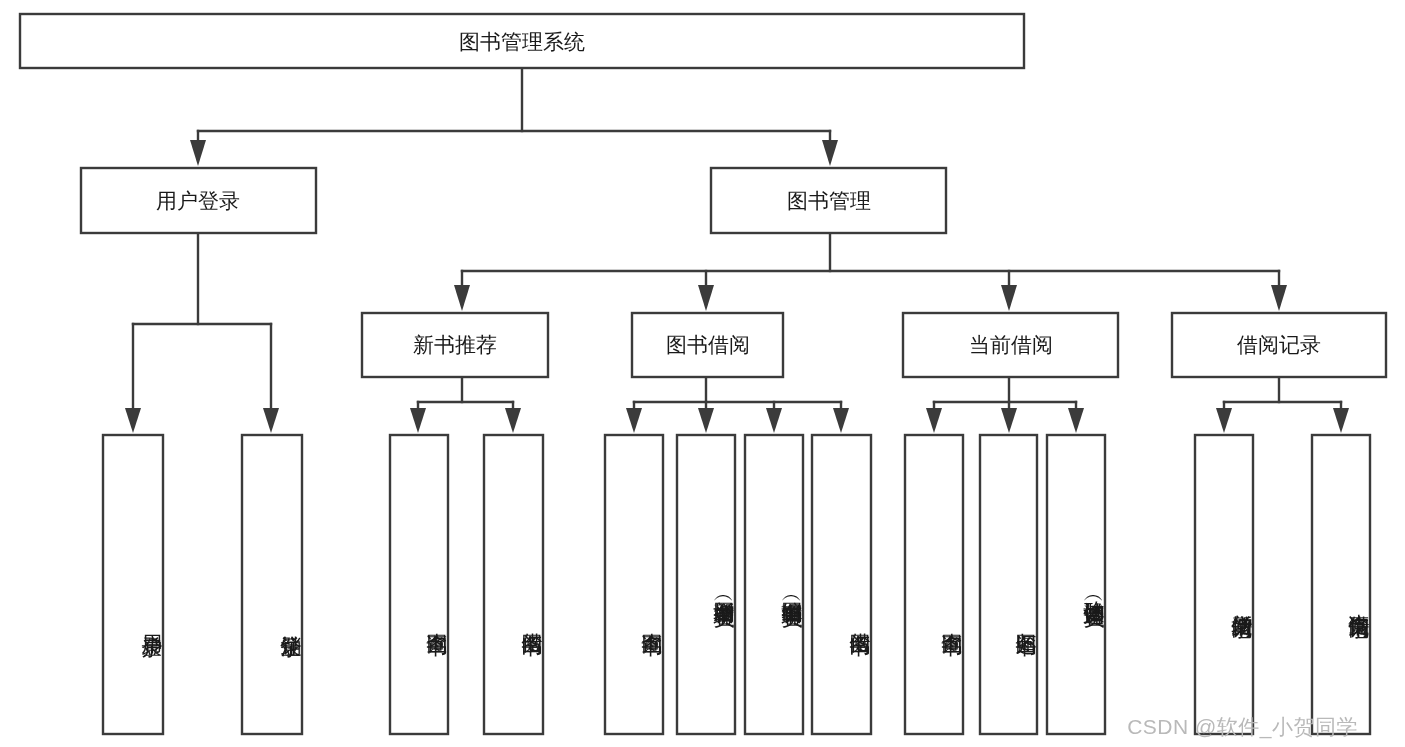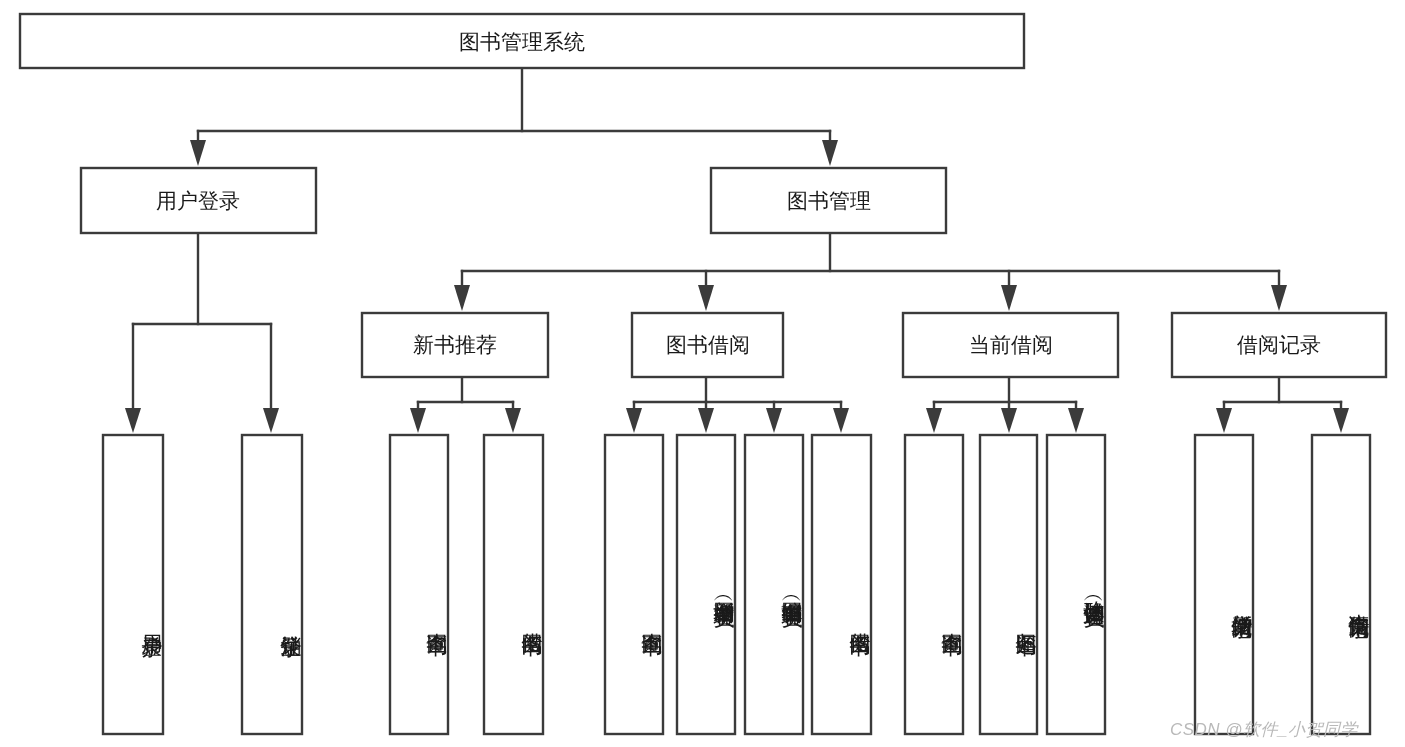--- a/index.html
+++ b/index.html
@@ -60,25 +60,24 @@
     align-items: flex-start;
     justify-content: center;
     white-space: nowrap;
     pointer-events: none;
   }
   .watermark {
     position: absolute;
     right: 8px;
     bottom: 6px;
     font-family: "Liberation Sans", sans-serif;
-    font-size: 17px;
+    font-size: 21px;
     color: #b9b9b9;
     letter-spacing: 0.5px;
     white-space: nowrap;
-    font-style: italic;
   }
 </style>
 </head>
 <body>
 
 <div id="diagram-root">
 
   <svg class="diagram" viewBox="0 0 1405 747" xmlns="http://www.w3.org/2000/svg">
 
     <path class="conn" d="M 522 68 L 522 131"></path>

